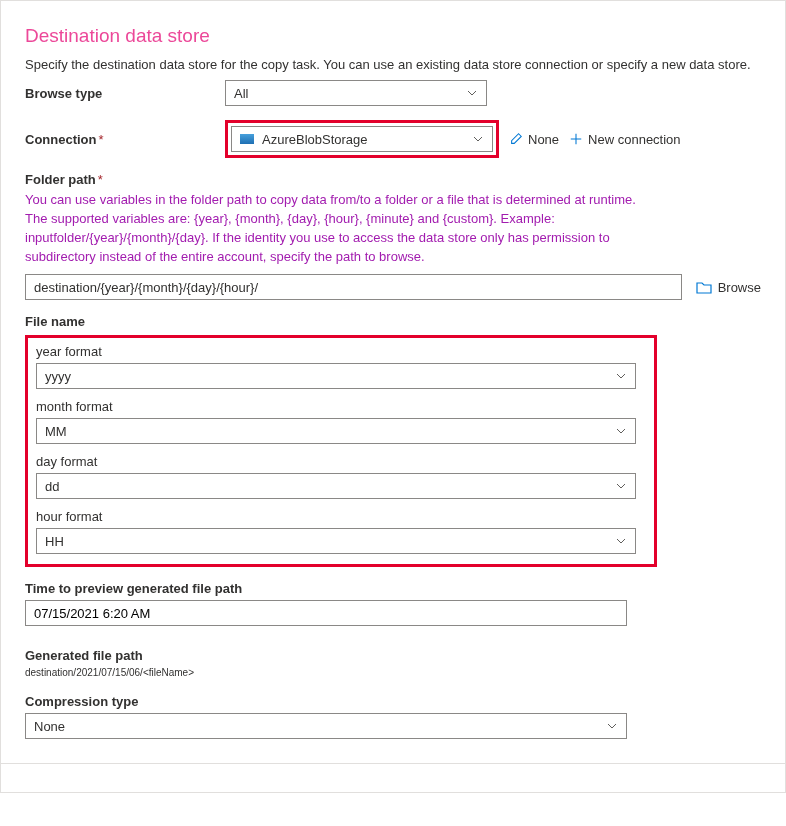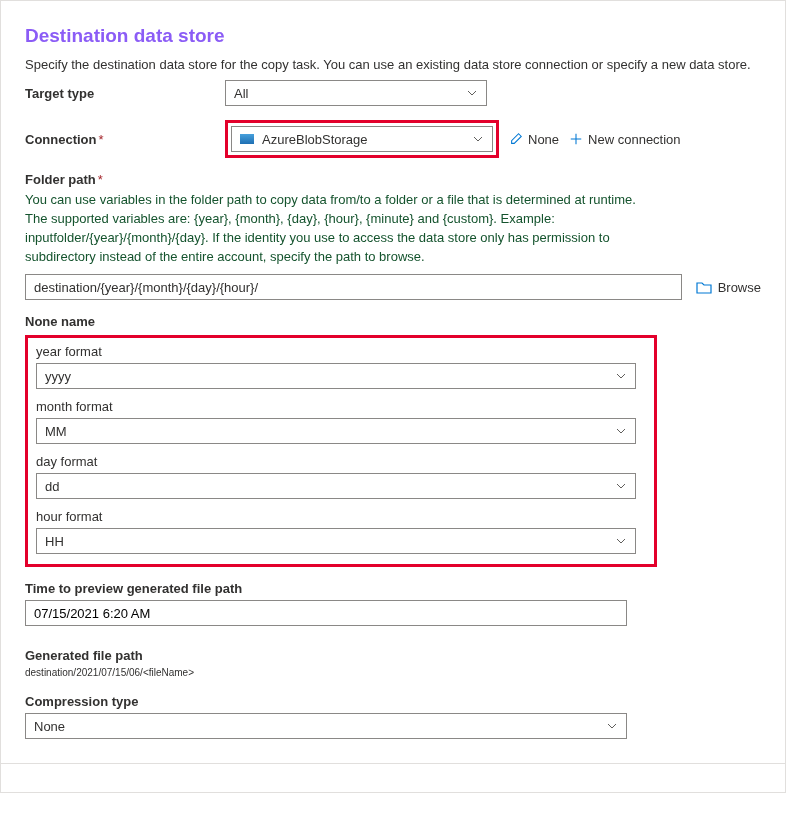--- a/index.html
+++ b/index.html
@@ -11,23 +11,23 @@
     color: #323130;
     background: #fff;
   }
   .page {
     width: 786px;
     border: 1px solid #e1dfdd;
     padding: 18px 24px 18px 24px;
   }
   h2.title {
     font-size: 19px;
-    font-weight: 700;
+    font-weight: 400;
     margin: 6px 0 10px 0;
-    color: #8b5cf6;
+    color: #ec4899;
   }
   .subtitle {
     font-size: 13px;
     color: #323130;
     margin-bottom: 8px;
   }
   .row {
     display: flex;
     align-items: center;
     margin-bottom: 14px;
@@ -79,21 +79,21 @@
     cursor: pointer;
   }
   .link-btn svg { margin-right: 5px; }
   .section-label {
     font-size: 13px;
     font-weight: 600;
     margin: 8px 0 4px 0;
   }
   .help-text {
     font-size: 13px;
-    color: #14532d;
+    color: #a21caf;
     line-height: 1.45;
     max-width: 620px;
     margin-bottom: 8px;
   }
   .text-input {
     width: 676px;
     height: 26px;
     border: 1px solid #8a8886;
     padding: 0 8px;
     font-size: 13px;
@@ -159,21 +159,21 @@
 </head>
 <body>
 
 <div class="page">
 
   <h2 class="title">Destination data store</h2>
   <div class="subtitle">Specify the destination data store for the copy task. You can use an existing data store connection or specify a new data store.</div>
 
   
   <div class="row">
-    <div class="label-col">Target type</div>
+    <div class="label-col">Browse type</div>
     <div class="dropdown dd-target">
       <span>All</span>
       <span class="chev">
         <svg width="12" height="12" viewBox="0 0 12 12">
             <path d="M2 4l4 4 4-4" stroke="#605e5c" stroke-width="1" fill="none"></path>
           </svg>
       </span>
     </div>
   </div>
 
@@ -216,21 +216,21 @@
     <input class="text-input" value="destination/{year}/{month}/{day}/{hour}/" style="">
     <span class="browse-link">
       <svg width="16" height="14" viewBox="0 0 16 14">
           <path d="M1 3h5l2 2h7v8H1V3z" fill="none" stroke="#0078d4" stroke-width="1.2"></path>
         </svg>
       <span>Browse</span>
     </span>
   </div>
 
   
-  <div class="section-label sect-sp">None name</div>
+  <div class="section-label sect-sp">File name</div>
 
   
   <div class="format-block">
     <div class="fmt-item">
       <div class="fmt-label">year format</div>
       <div class="fmt-dd">
         <span>yyyy</span>
         <span class="chev">
             <svg width="12" height="12" viewBox="0 0 12 12">
               <path d="M2 4l4 4 4-4" stroke="#605e5c" stroke-width="1" fill="none"></path>

